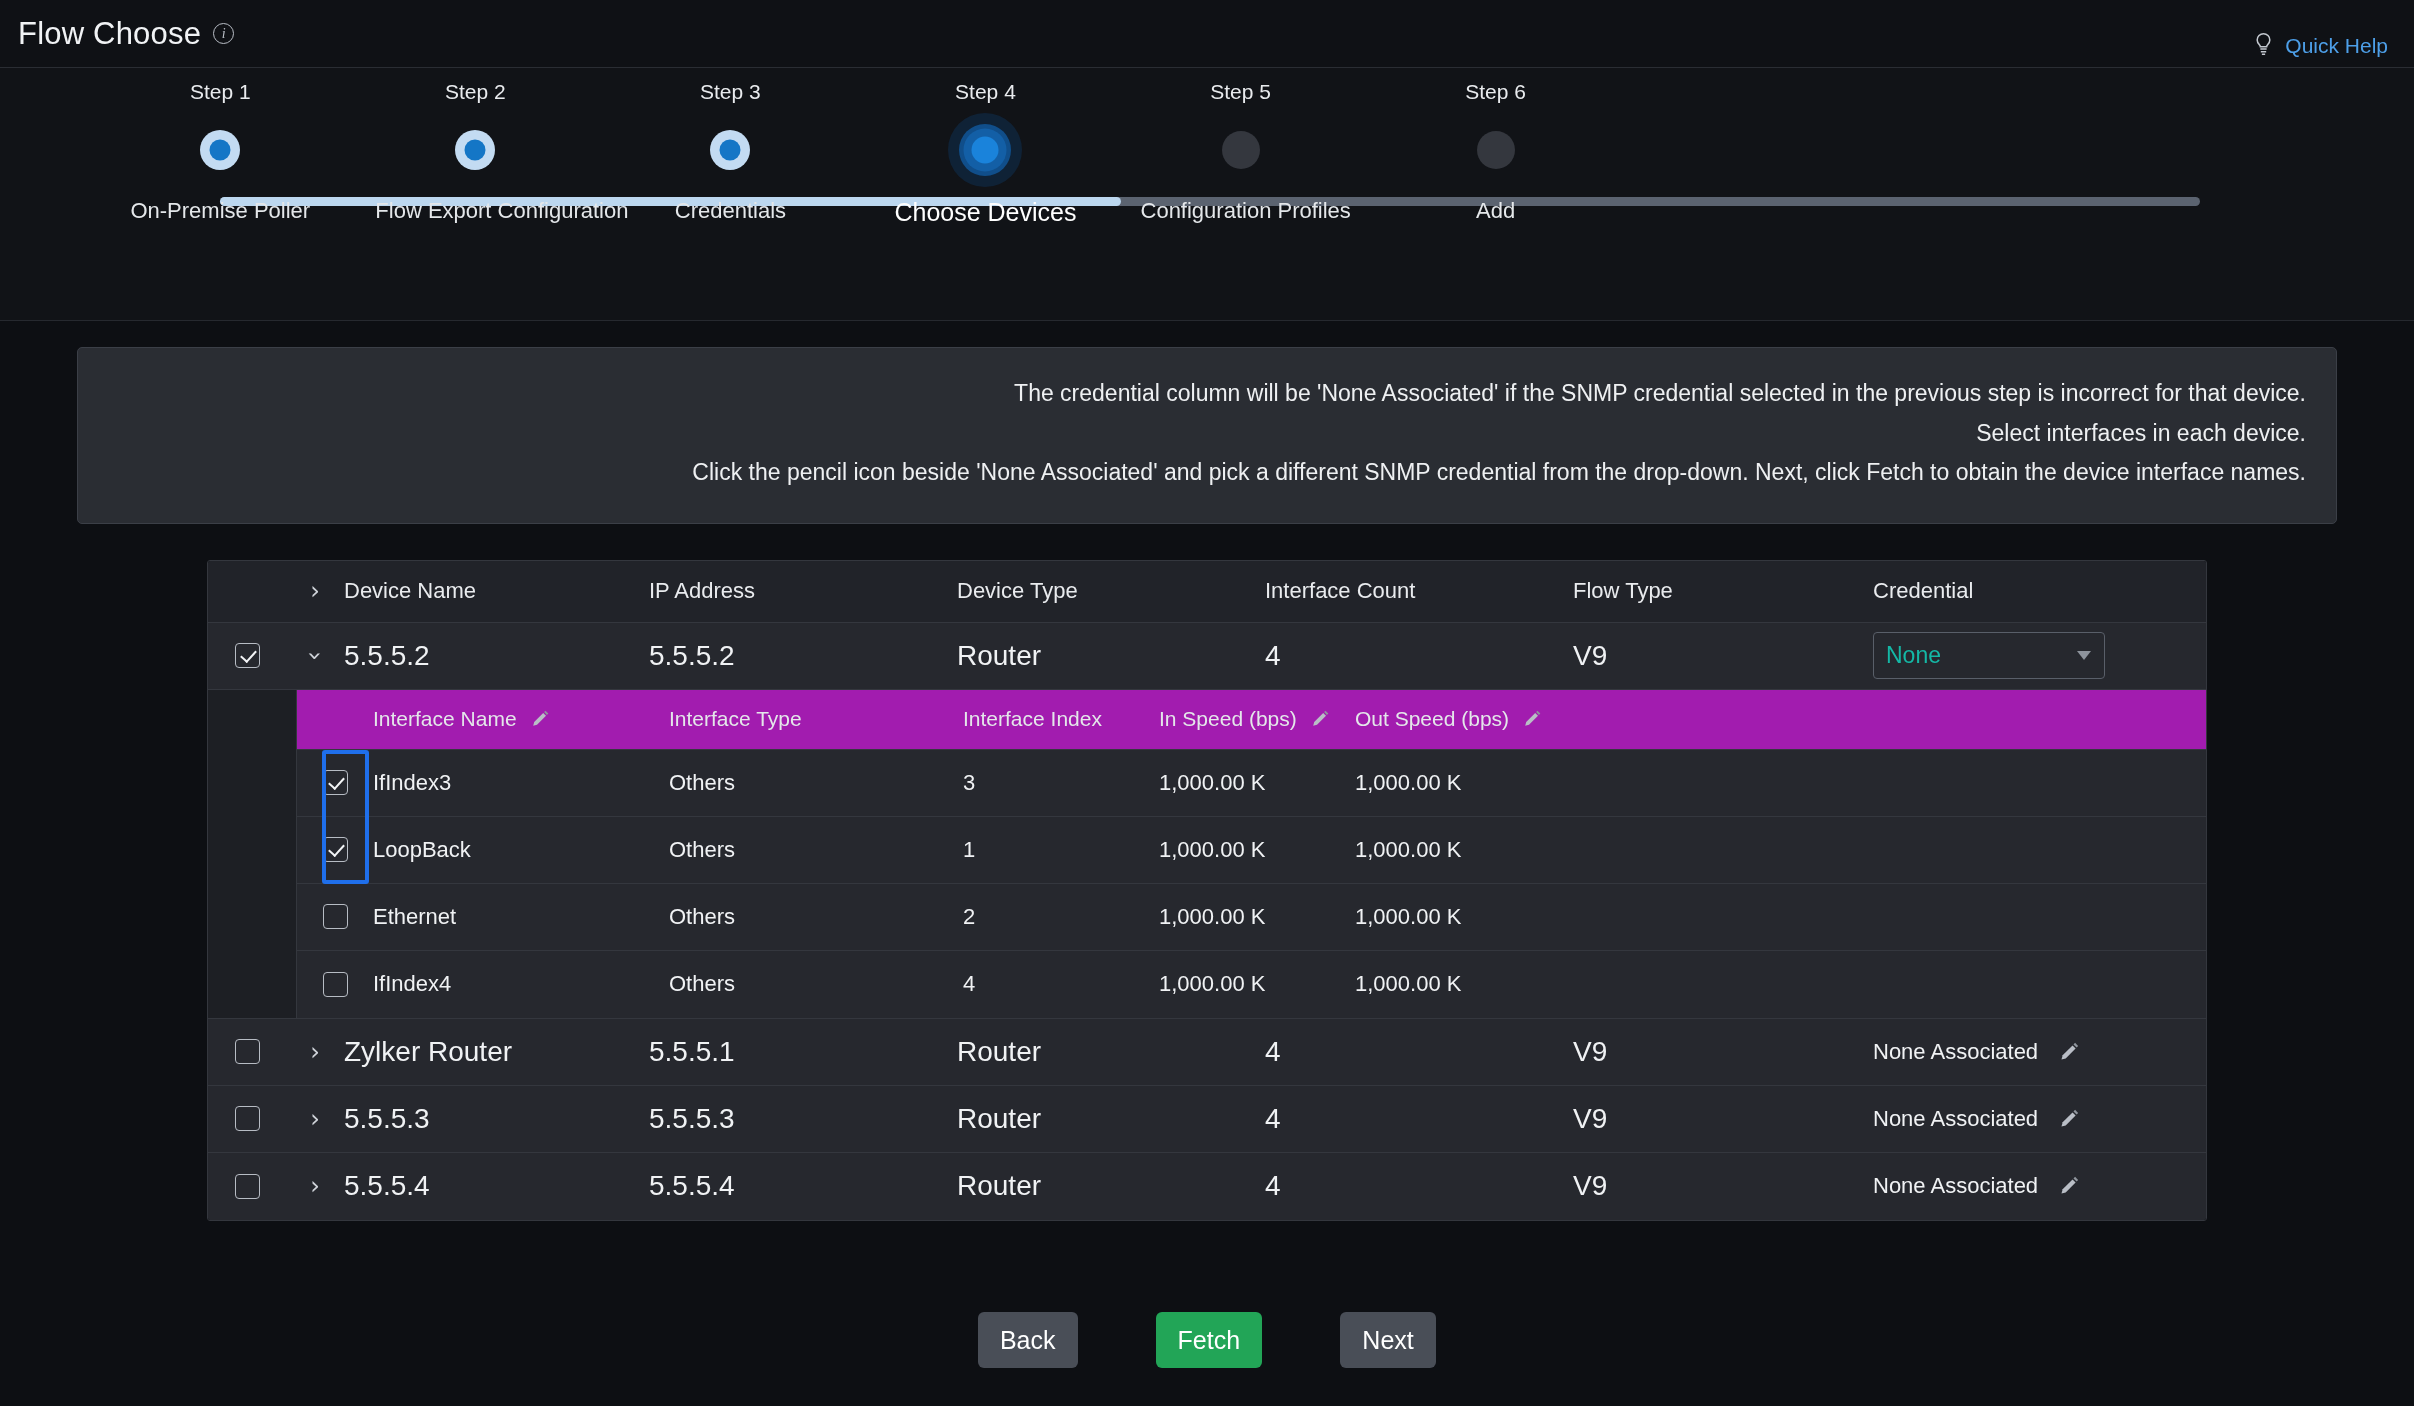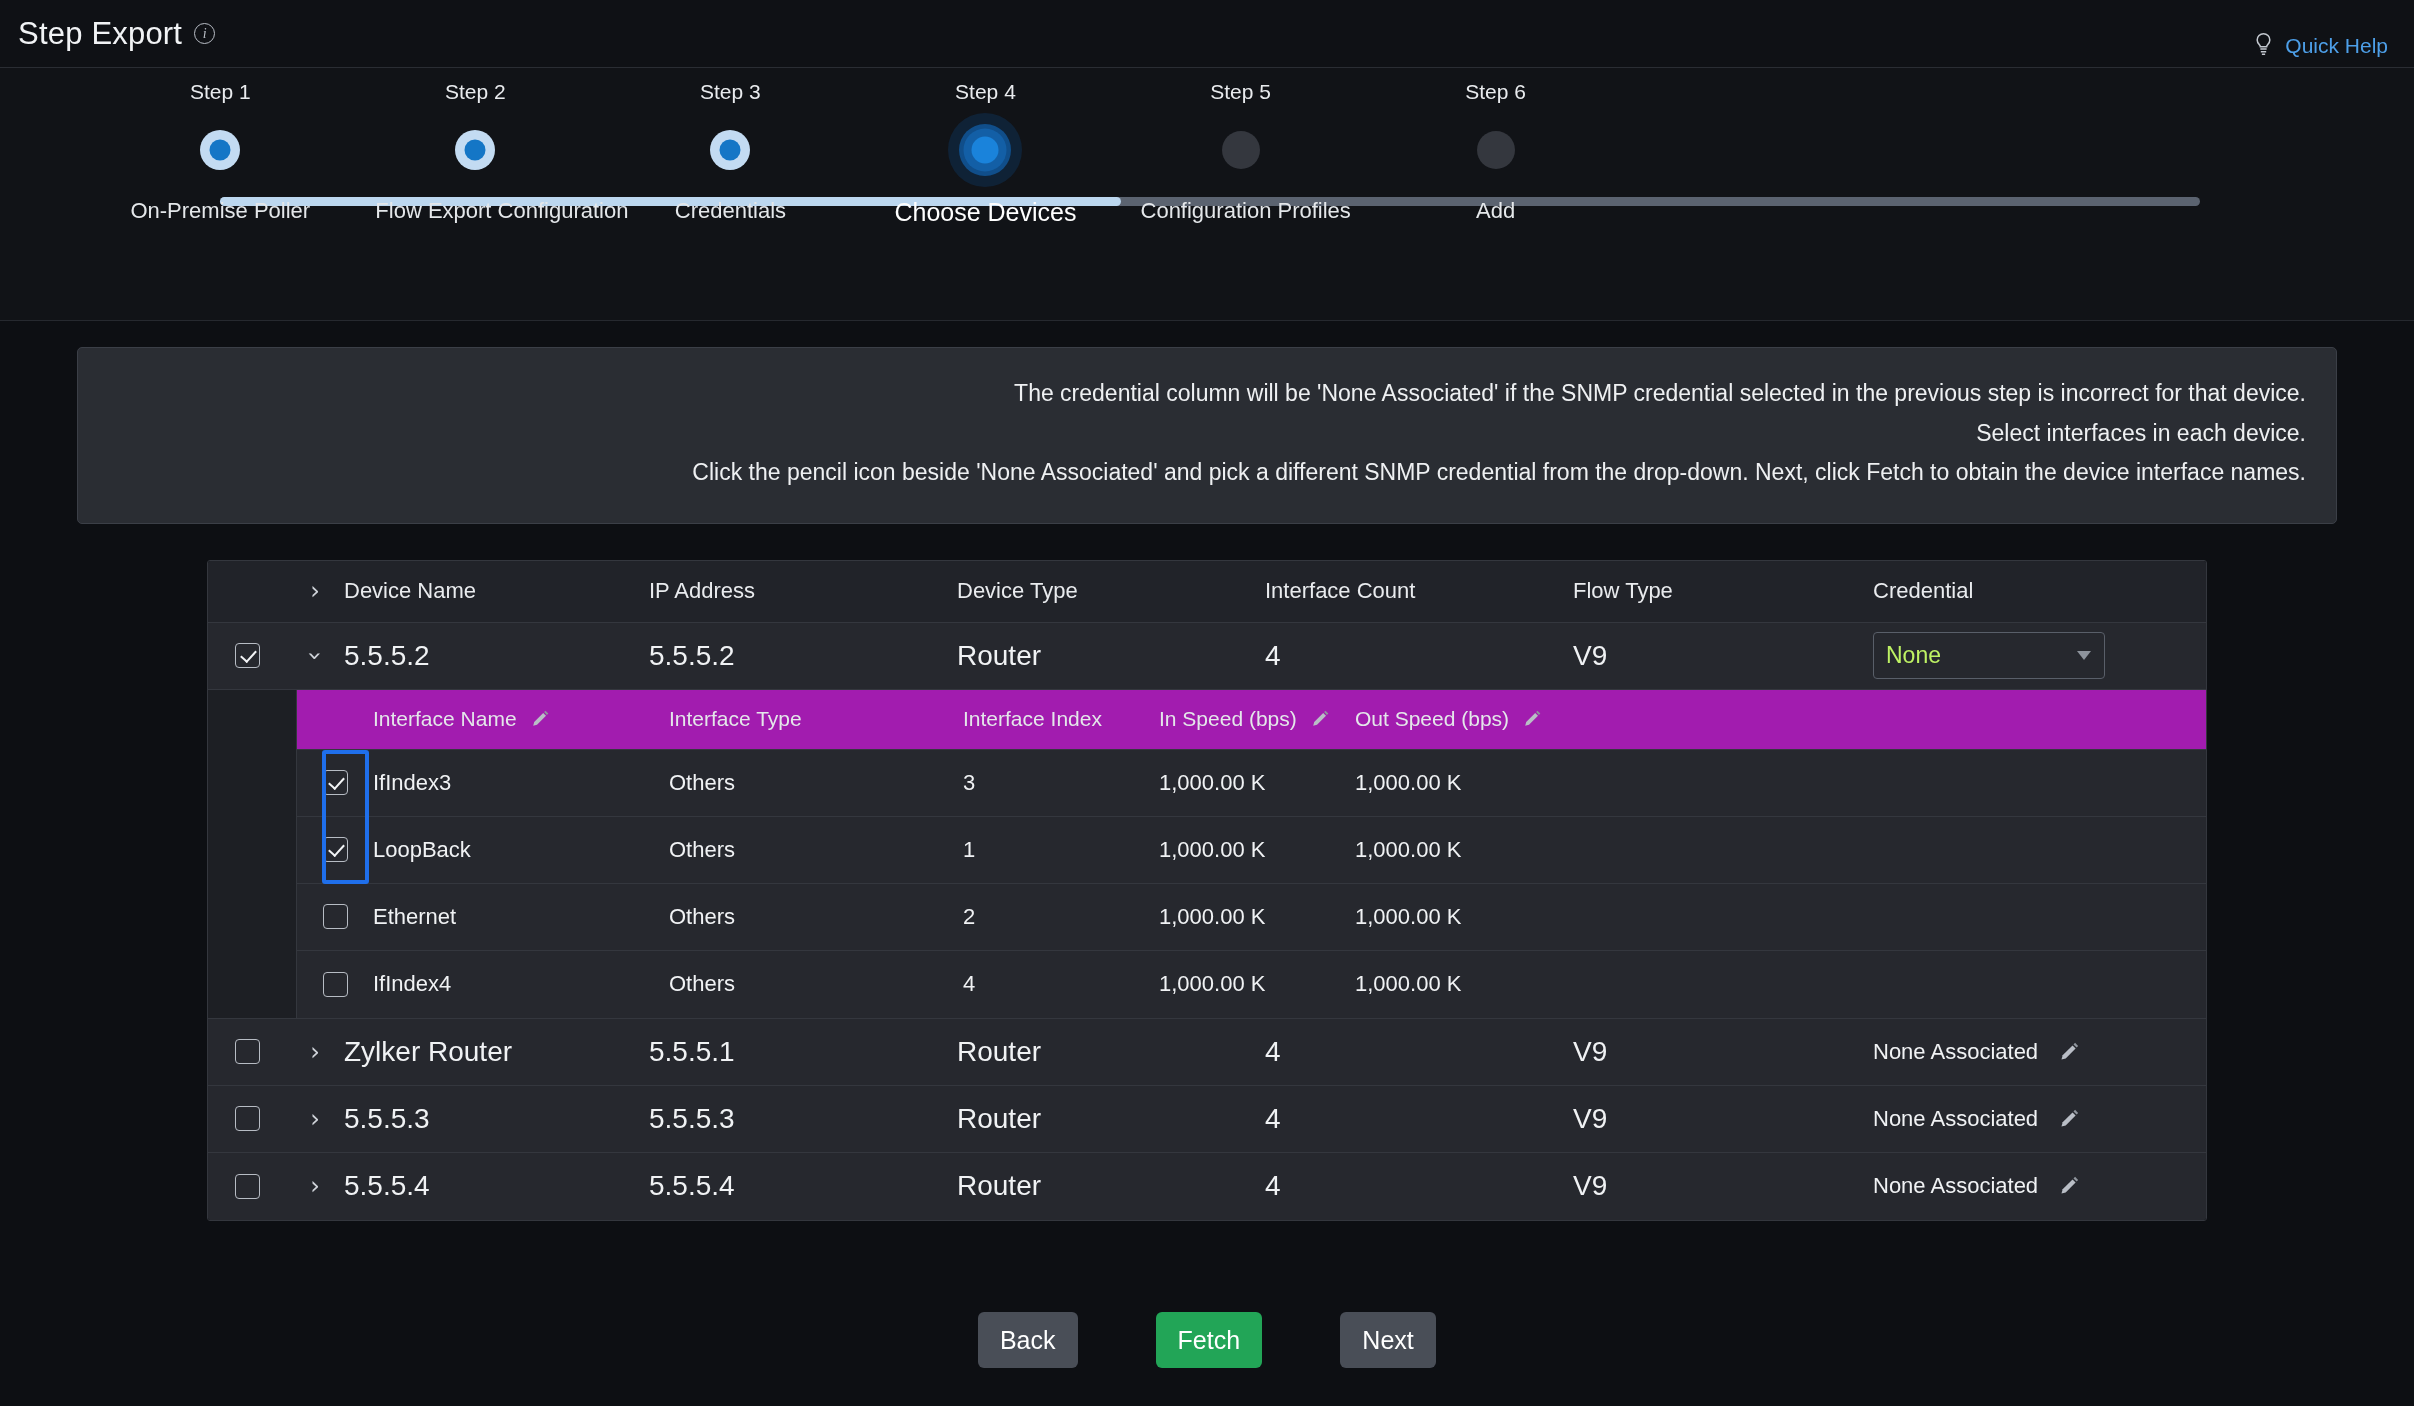--- a/index.html
+++ b/index.html
@@ -138,21 +138,21 @@
     font-family: "DejaVu Sans", sans-serif;
   }
   .chev.down { transform: rotate(90deg); display: inline-block; }
 
   .cred-select {
     width: 232px; height: 47px; background: #26282e;
     border: 1px solid #595f69; border-radius: 4px;
     display: flex; align-items: center; justify-content: space-between;
     padding: 0 13px 0 12px; cursor: pointer;
   }
-  .cred-select .val { font-size: 23px; color: #bef264; }
+  .cred-select .val { font-size: 23px; color: #14b8a6; }
   .caret {
     width: 0; height: 0; border-left: 7px solid transparent;
     border-right: 7px solid transparent; border-top: 9px solid #8d939c;
   }
   .cred-none { display: flex; align-items: center; gap: 20px; }
   .cred-none .val { font-size: 22px; color: #f0f2f4; }
 
   
   .sub-wrap {
     background: #1d1f24;
@@ -195,21 +195,21 @@
     padding: 0 22px;
   }
   .btn.gray { background: #494e57; }
   .btn.green { background: #22a557; }
 </style>
 </head>
 <body>
 
 <div class="topbar">
   <div class="title-wrap">
-    <span class="page-title">Step Export</span>
+    <span class="page-title">Flow Choose</span>
     <span class="info-circle">i</span>
   </div>
   <div class="quick-help">
     <span>
       <svg width="23" height="26" viewBox="0 0 24 26" fill="none" stroke="#c3c8cf" stroke-width="1.6">
         <path d="M12 2.2c-3.7 0-6.6 2.9-6.6 6.5 0 2.4 1.2 3.9 2.3 5.2.6.7 1 1.2 1 1.9h6.6c0-.7.4-1.2 1-1.9 1.1-1.3 2.3-2.8 2.3-5.2 0-3.6-2.9-6.5-6.6-6.5z"></path>
         <path d="M8.7 18.2h6.6M9.2 21h5.6M10.3 23.6h3.4"></path>
       </svg>
     </span>
     <span class="lbl">Quick Help</span>

